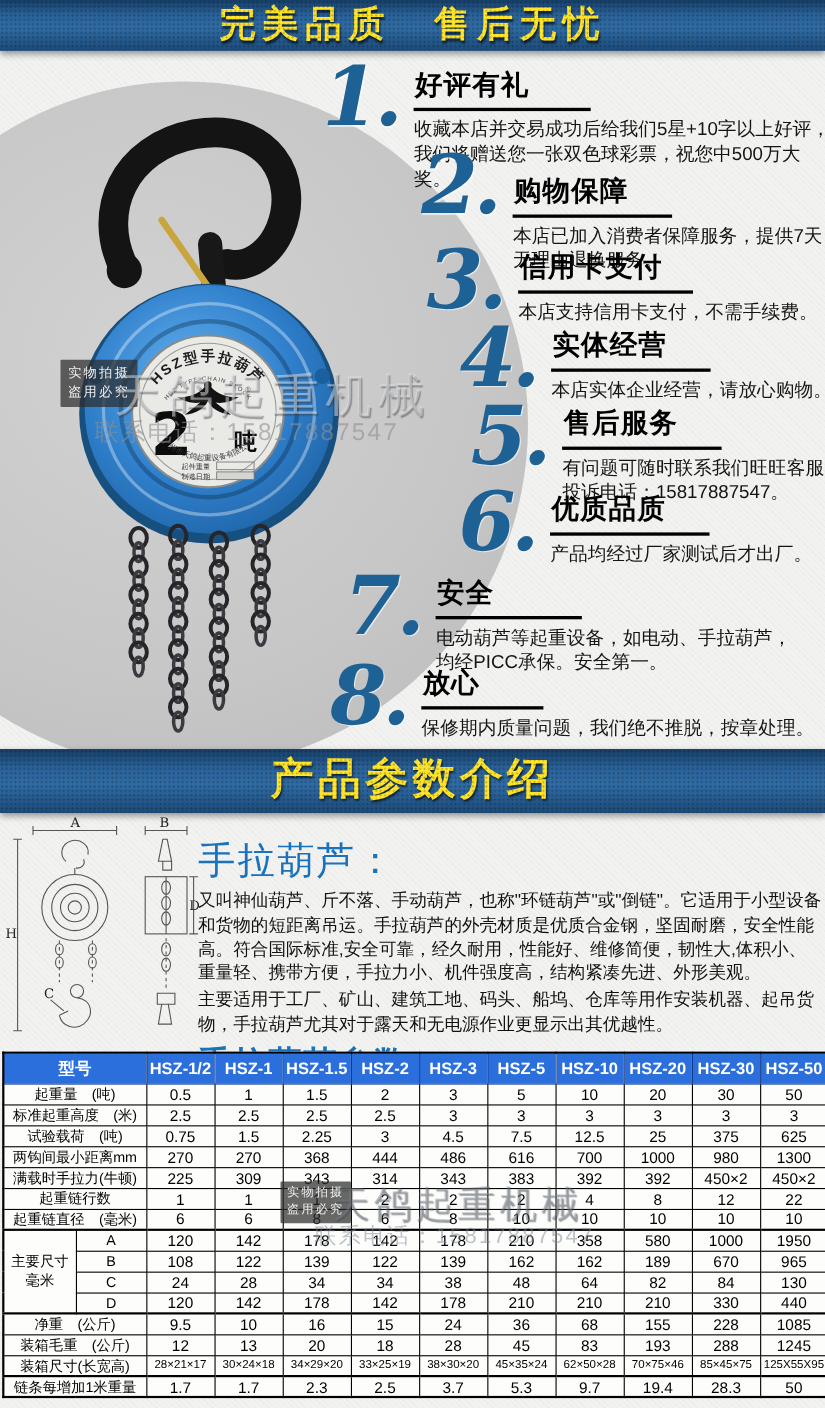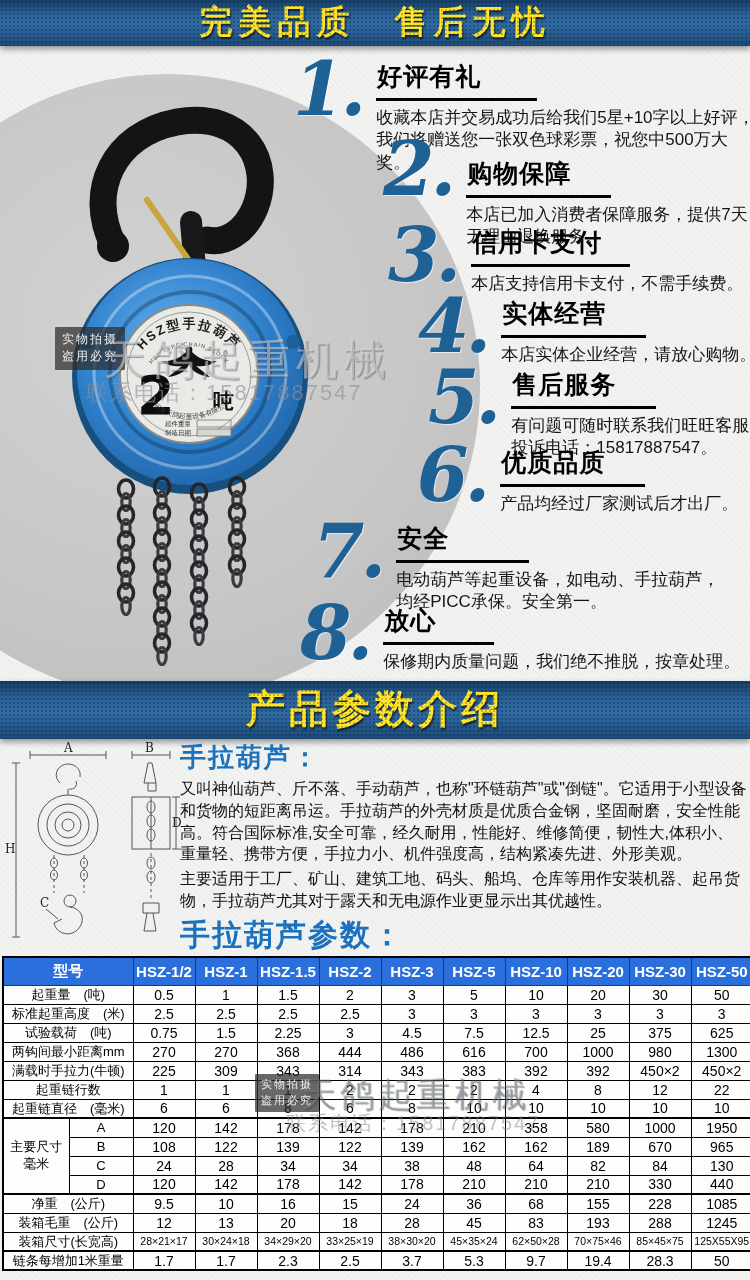--- a/index.html
+++ b/index.html
@@ -57,21 +57,21 @@
   .wm-phone { position:absolute; font-size:22px; letter-spacing:2px; color:rgba(140,145,150,.6); }
   .hero .wm-box   { left:44px; top:281px; }
   .hero .wm-brand { left:104px; top:286px; }
   .hero .wm-phone { left:86px; top:332px; }
 
   
   .desc { position:absolute; top:739px; left:0; width:750px; height:217px; }
   .diagram-svg { position:absolute; left:2px; top:2px; }
   .desc-right { position:absolute; left:180px; top:0; width:568px; }
   .desc-head { display:flex; justify-content:space-between; align-items:baseline; margin-top:1px; }
-  .desc-head .blue { font-size:26px; font-weight:bold; color:#1a72bd; letter-spacing:2px; }
+  .desc-head .blue { font-size:34px; font-weight:normal; color:#1a72bd; letter-spacing:2px;margin-top:20px; }
   .desc-head .red  { font-size:31px; font-weight:bold; color:#e80f0f; letter-spacing:1px; }
   .desc-right p { font-size:16px; line-height:1.36; color:#111; margin-top:3px; }
   .param-head { font-size:30px; font-weight:bold; color:#1a72bd; letter-spacing:2px; margin-top:3px; }
 
   
   .table-wrap { position:absolute; top:956px; left:0; width:750px; height:324px; }
   table { border-collapse:collapse; table-layout:fixed; width:746px; margin-left:2px;
           background:#fdfdfc; }
   th, td { border:1px solid #000; text-align:center; padding:0; overflow:hidden; }
   thead th { background:#2b6fdc; color:#fff; font-weight:bold; font-size:15px; height:28px;

